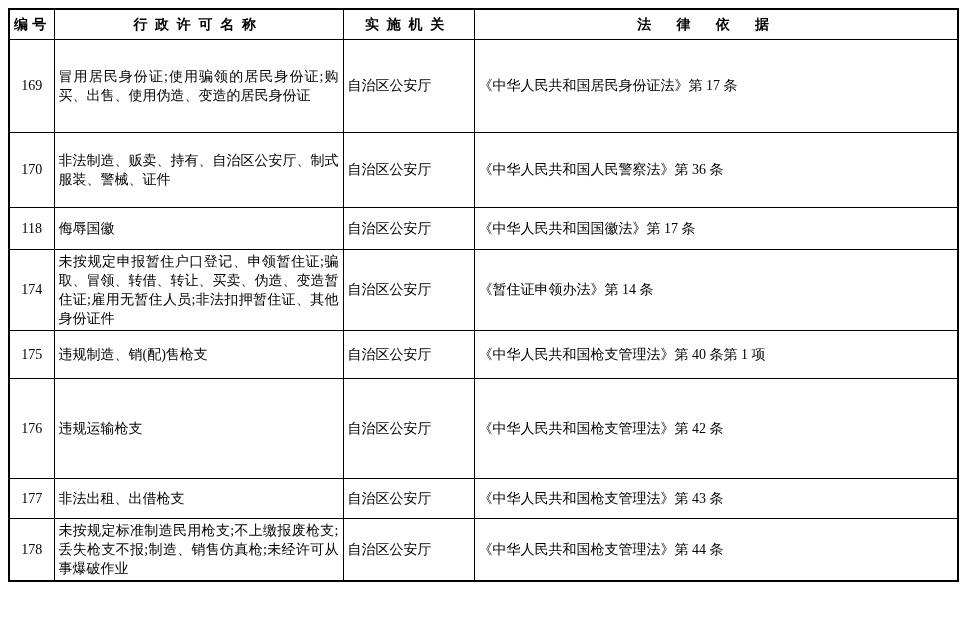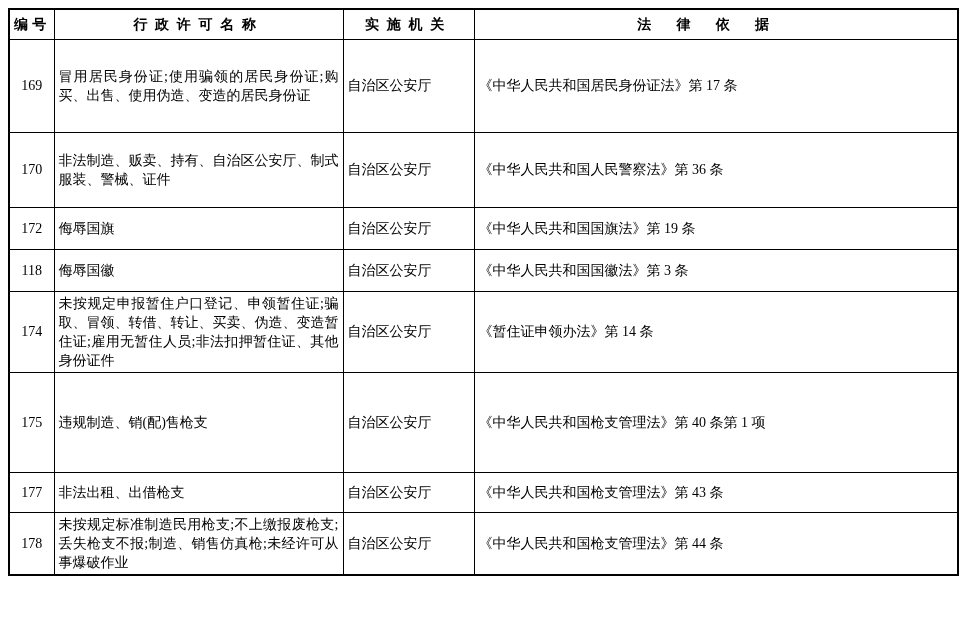--- a/index.html
+++ b/index.html
@@ -111,48 +111,48 @@
     </tr>
 
     <tr>
       <td class="cell-number">170</td>
       <td class="cell-name">非法制造、贩卖、持有、自治区公安厅、制式服装、警械、证件</td>
       <td class="cell-agency">自治区公安厅</td>
       <td class="cell-legal">《中华人民共和国人民警察法》第 36 条</td>
     </tr>
 
 
-    <tr>
-      <td class="cell-number">172</td>
-      <td class="cell-name">侮辱国旗</td>
-      <td class="cell-agency">自治区公安厅</td>
-      <td class="cell-legal">《中华人民共和国国旗法》第 19 条</td>
-    </tr>
 
     <tr>
       <td class="cell-number">118</td>
       <td class="cell-name">侮辱国徽</td>
       <td class="cell-agency">自治区公安厅</td>
-      <td class="cell-legal">《中华人民共和国国徽法》第 3 条</td>
+      <td class="cell-legal">《中华人民共和国国徽法》第 17 条</td>
     </tr>
 
     <tr>
       <td class="cell-number">174</td>
       <td class="cell-name">未按规定申报暂住户口登记、申领暂住证;骗取、冒领、转借、转让、买卖、伪造、变造暂住证;雇用无暂住人员;非法扣押暂住证、其他身份证件</td>
       <td class="cell-agency">自治区公安厅</td>
       <td class="cell-legal">《暂住证申领办法》第 14 条</td>
     </tr>
 
     <tr>
       <td class="cell-number">175</td>
       <td class="cell-name">违规制造、销(配)售枪支</td>
       <td class="cell-agency">自治区公安厅</td>
       <td class="cell-legal">《中华人民共和国枪支管理法》第 40 条第 1 项</td>
     </tr>
 
+    <tr>
+      <td class="cell-number">176</td>
+      <td class="cell-name">违规运输枪支</td>
+      <td class="cell-agency">自治区公安厅</td>
+      <td class="cell-legal">《中华人民共和国枪支管理法》第 42 条</td>
+    </tr>
 
     <tr>
       <td class="cell-number">177</td>
       <td class="cell-name">非法出租、出借枪支</td>
       <td class="cell-agency">自治区公安厅</td>
       <td class="cell-legal">《中华人民共和国枪支管理法》第 43 条</td>
     </tr>
 
     <tr>
       <td class="cell-number">178</td>

